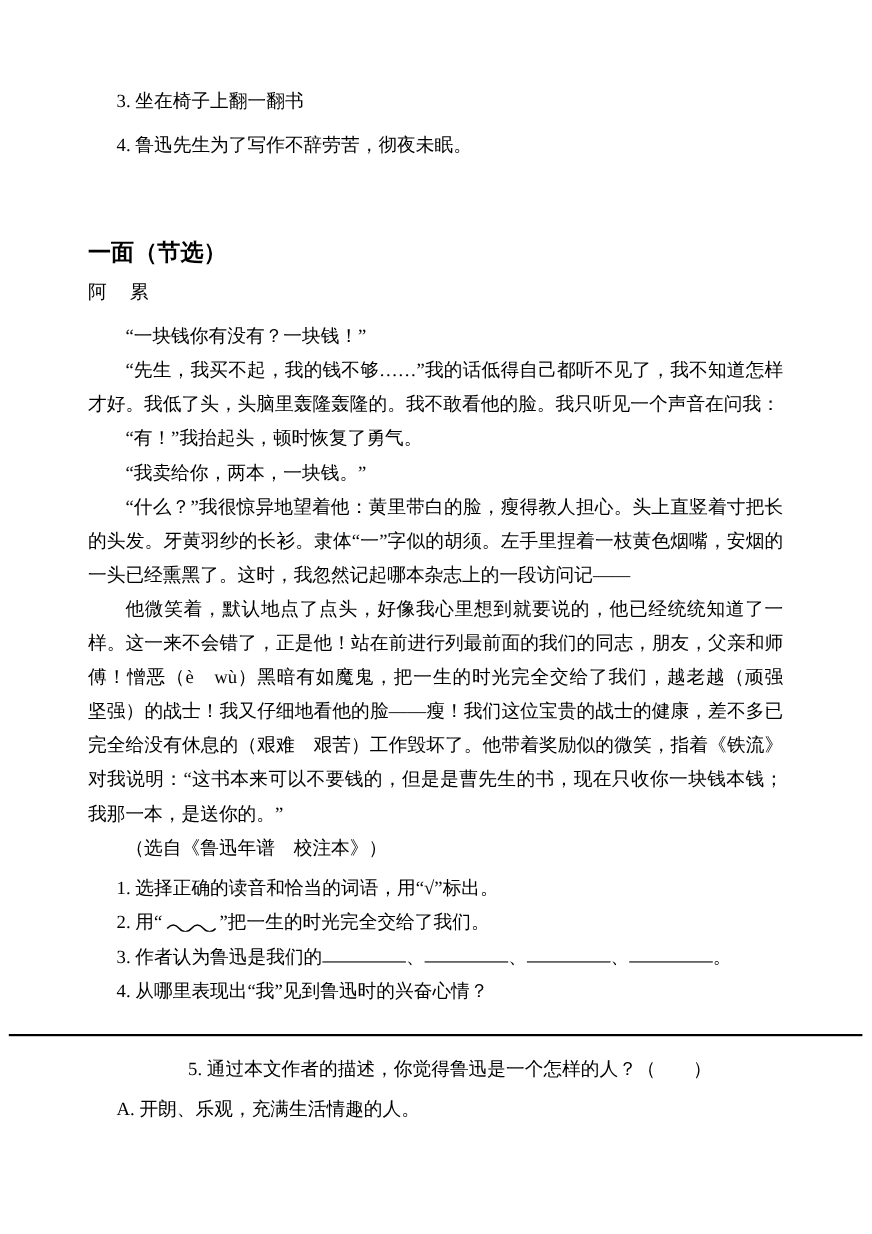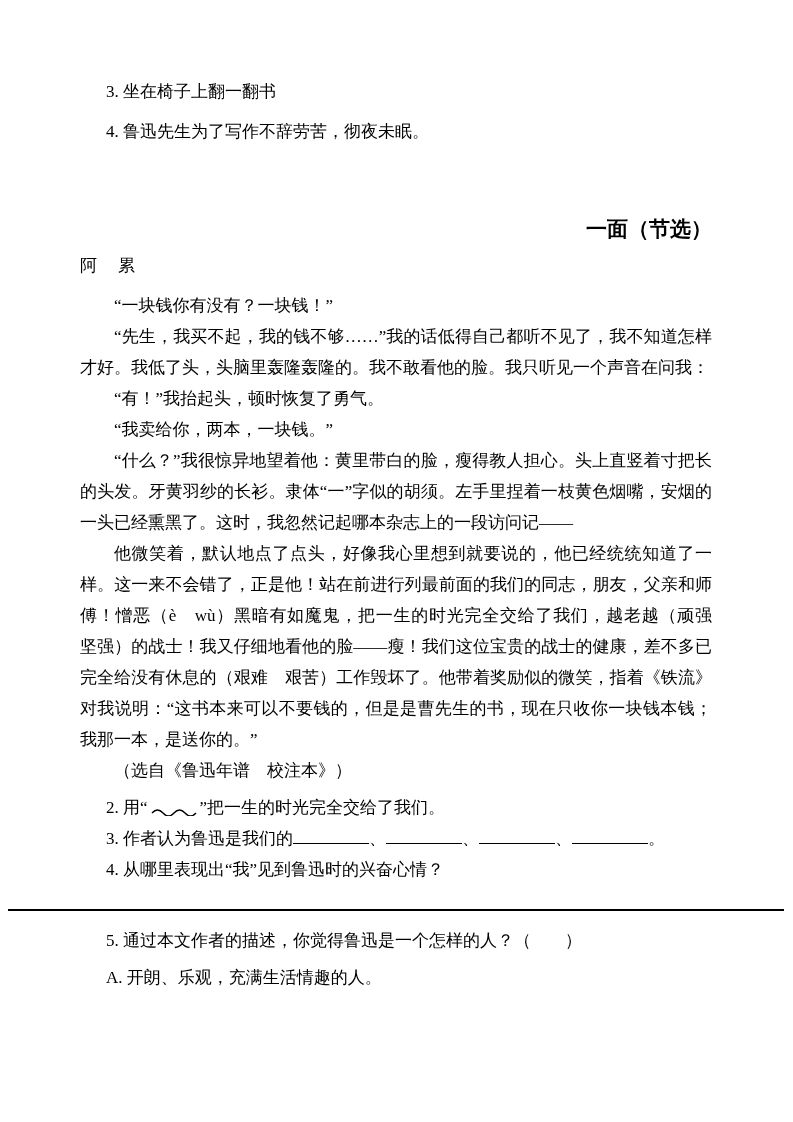--- a/index.html
+++ b/index.html
@@ -13,21 +13,21 @@
     font-family: "Liberation Serif", "DejaVu Serif", serif;
     font-size: 17px;
     overflow: hidden;
   }
   .content { padding: 72px 81px 0 80px; }
 
   .intro-item { padding-left: 26px; line-height: 40px; }
 
   .article-title {
     margin: 62px 0 0 0;
-    text-align: right;
+    text-align: left;
     font-size: 21px;
     font-weight: bold;
     line-height: 30px;
   }
   .article-author {
     margin-top: 8px;
     text-align: left;
     line-height: 28px;
     letter-spacing: 2px;
   }
@@ -60,21 +60,21 @@
   }
   .wavy { display: inline-block; }
   .wavy-svg { vertical-align: -3px; margin: 0 2px; }
 
   .divider {
     border: none;
     border-top: 2px solid #000;
     margin: 24px -72px 0 -72px;
   }
 
-  .q5 { margin-top: 14px; }
+  .q5 { margin-top: 14px; text-align: center; }
   .option {
     margin: 6px 0 0 0;
     padding-left: 26px;
     line-height: 31px;
   }
 </style>
 </head>
 <body>
 
 <div class="page">
@@ -90,20 +90,21 @@
       <p>“一块钱你有没有？一块钱！”</p>
       <p>“先生，我买不起，我的钱不够……”我的话低得自己都听不见了，我不知道怎样才好。我低了头，头脑里轰隆轰隆的。我不敢看他的脸。我只听见一个声音在问我：</p>
       <p>“有！”我抬起头，顿时恢复了勇气。</p>
       <p>“我卖给你，两本，一块钱。”</p>
       <p>“什么？”我很惊异地望着他：黄里带白的脸，瘦得教人担心。头上直竖着寸把长的头发。牙黄羽纱的长衫。隶体“一”字似的胡须。左手里捏着一枝黄色烟嘴，安烟的一头已经熏黑了。这时，我忽然记起哪本杂志上的一段访问记——</p>
       <p>他微笑着，默认地点了点头，好像我心里想到就要说的，他已经统统知道了一样。这一来不会错了，正是他！站在前进行列最前面的我们的同志，朋友，父亲和师傅！憎恶（è　wù）黑暗有如魔鬼，把一生的时光完全交给了我们，越老越（顽强　坚强）的战士！我又仔细地看他的脸——瘦！我们这位宝贵的战士的健康，差不多已完全给没有休息的（艰难　艰苦）工作毁坏了。他带着奖励似的微笑，指着《铁流》对我说明：“这书本来可以不要钱的，但是是曹先生的书，现在只收你一块钱本钱；我那一本，是送你的。”</p>
       <p class="article-source">（选自《鲁迅年谱　校注本》）</p>
     </div>
 
     <div class="questions">
+      <p class="q-item">1. 选择正确的读音和恰当的词语，用“√”标出。</p>
 
       <p class="q-item"><span>2. 用“</span><span class="wavy"><svg class="wavy-svg" width="48" height="12" viewBox="0 0 48 12" xmlns="http://www.w3.org/2000/svg">
               <path d="M2 9 Q 7.5 3 13 9 T 24 9 T 35 9 T 46 9" fill="none" stroke="#000" stroke-width="1.4"></path>
             </svg></span><span>”把一生的时光完全交给了我们。</span></p>
 
       <p class="q-item"><span>3. 作者认为鲁迅是我们的</span><span class="blank"></span><span>、</span><span class="blank"></span><span>、</span><span class="blank"></span><span>、</span><span class="blank"></span><span>。</span></p>
 
       <p class="q-item">4. 从哪里表现出“我”见到鲁迅时的兴奋心情？</p>
     </div>
 

